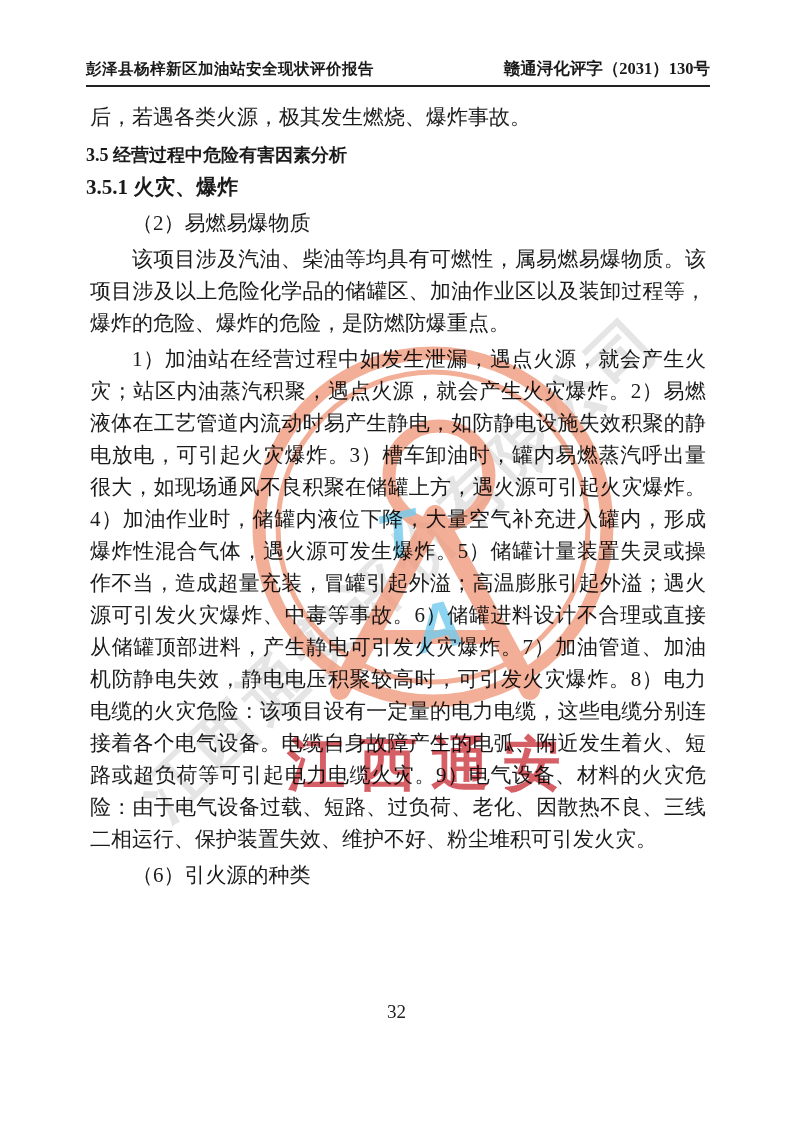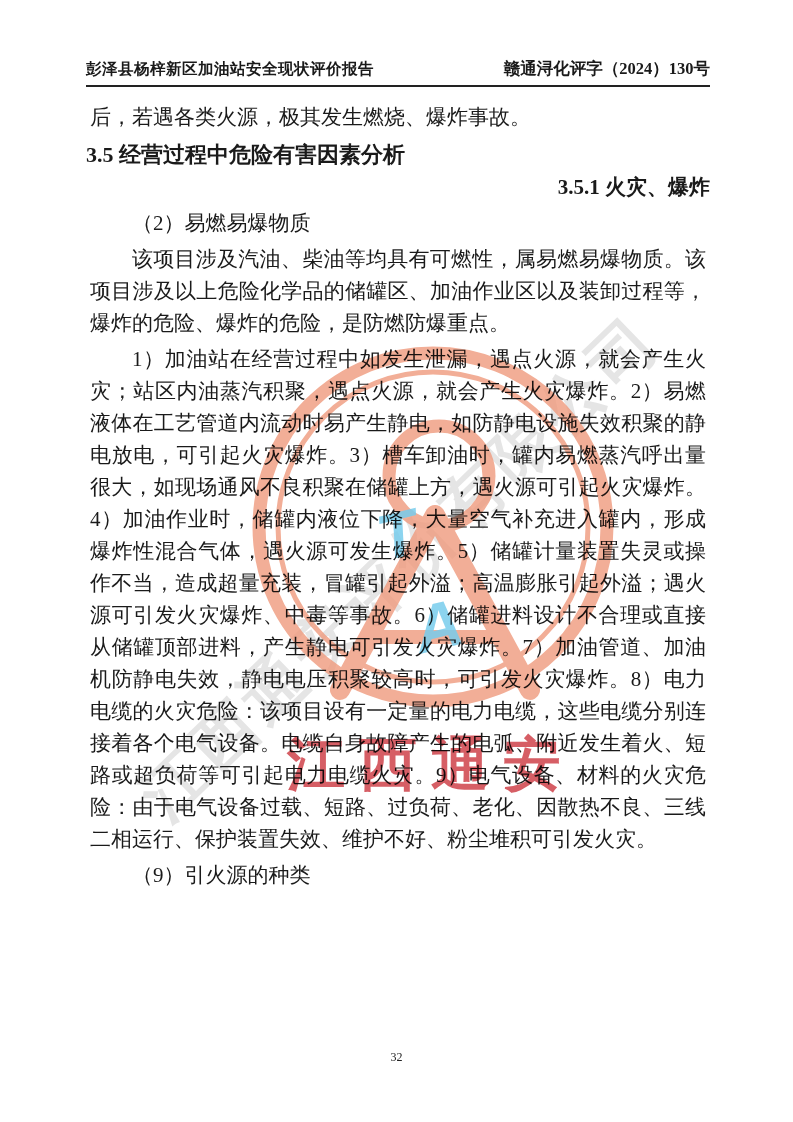--- a/index.html
+++ b/index.html
@@ -22,29 +22,29 @@
   .hdr-right{font-size:16.5px;font-weight:700;}
   
   .content{
     position:absolute;top:97px;left:86px;width:624px;
     font-size:21px;line-height:32px;
     text-align:justify;text-justify:inter-ideograph;
   }
   .content p{margin:4px;text-indent:2em;}
   .content p.noindent{text-indent:0;}
   h1.sec{
-    margin:6px 0 0 0;font-size:22px;line-height:32px;font-weight:700;text-align:left;
+    margin:6px 0 0 0;font-size:18px;line-height:32px;font-weight:700;text-align:left;
   }
   h2.subsec{
-    margin:0;font-size:21px;line-height:32px;font-weight:700;text-align:right;
+    margin:0;font-size:21px;line-height:32px;font-weight:700;text-align:left;
   }
   
   .pagenum{
-    position:absolute;top:1050px;left:0;width:100%;
-    text-align:center;font-size:12px;color:#222;
+    position:absolute;top:1001px;left:0;width:100%;
+    text-align:center;font-size:19px;color:#222;
   }
   
   .wm-layer{
     position:absolute;inset:0;pointer-events:none;
     mix-blend-mode:multiply;
   }
   .seal{position:absolute;left:243px;top:337px;opacity:0.8;}
   .wm-red{
     position:absolute;left:287px;top:726px;
     font-family:"Liberation Sans","DejaVu Sans",sans-serif;
@@ -70,31 +70,31 @@
   .wm-blue.t1{left:378px;top:498px;font-size:64px;transform:rotate(-14deg);}
   .wm-blue.t2{left:414px;top:588px;font-size:66px;transform:rotate(-14deg);}
 </style>
 </head>
 <body>
 
 <div class="page">
 
   <div class="hdr">
     <span class="hdr-left">彭泽县杨梓新区加油站安全现状评价报告</span>
-    <span class="hdr-right">赣通浔化评字（2024）130号</span>
+    <span class="hdr-right">赣通浔化评字（2031）130号</span>
   </div>
 
   <div class="content">
     <p class="noindent">后，若遇各类火源，极其发生燃烧、爆炸事故。</p>
     <h1 class="sec">3.5 经营过程中危险有害因素分析</h1>
     <h2 class="subsec">3.5.1 火灾、爆炸</h2>
     <p>（2）易燃易爆物质</p>
     <p>该项目涉及汽油、柴油等均具有可燃性，属易燃易爆物质。该项目涉及以上危险化学品的储罐区、加油作业区以及装卸过程等，爆炸的危险、爆炸的危险，是防燃防爆重点。</p>
     <p>1）加油站在经营过程中如发生泄漏，遇点火源，就会产生火灾；站区内油蒸汽积聚，遇点火源，就会产生火灾爆炸。2）易燃液体在工艺管道内流动时易产生静电，如防静电设施失效积聚的静电放电，可引起火灾爆炸。3）槽车卸油时，罐内易燃蒸汽呼出量很大，如现场通风不良积聚在储罐上方，遇火源可引起火灾爆炸。4）加油作业时，储罐内液位下降，大量空气补充进入罐内，形成爆炸性混合气体，遇火源可发生爆炸。5）储罐计量装置失灵或操作不当，造成超量充装，冒罐引起外溢；高温膨胀引起外溢；遇火源可引发火灾爆炸、中毒等事故。6）储罐进料设计不合理或直接从储罐顶部进料，产生静电可引发火灾爆炸。7）加油管道、加油机防静电失效，静电电压积聚较高时，可引发火灾爆炸。8）电力电缆的火灾危险：该项目设有一定量的电力电缆，这些电缆分别连接着各个电气设备。电缆自身故障产生的电弧、附近发生着火、短路或超负荷等可引起电力电缆火灾。9）电气设备、材料的火灾危险：由于电气设备过载、短路、过负荷、老化、因散热不良、三线二相运行、保护装置失效、维护不好、粉尘堆积可引发火灾。</p>
-    <p>（9）引火源的种类</p>
+    <p>（6）引火源的种类</p>
   </div>
 
   <div class="pagenum">32</div>
 
   <div class="wm-layer">
 
     <span class="wm-gray">江西通安评价有限公司</span>
 
     <svg class="seal" width="380" height="380" viewBox="0 0 380 380" fill="none">
       <circle cx="190" cy="190" r="174" stroke="#ef9a7d" stroke-width="13"></circle>

